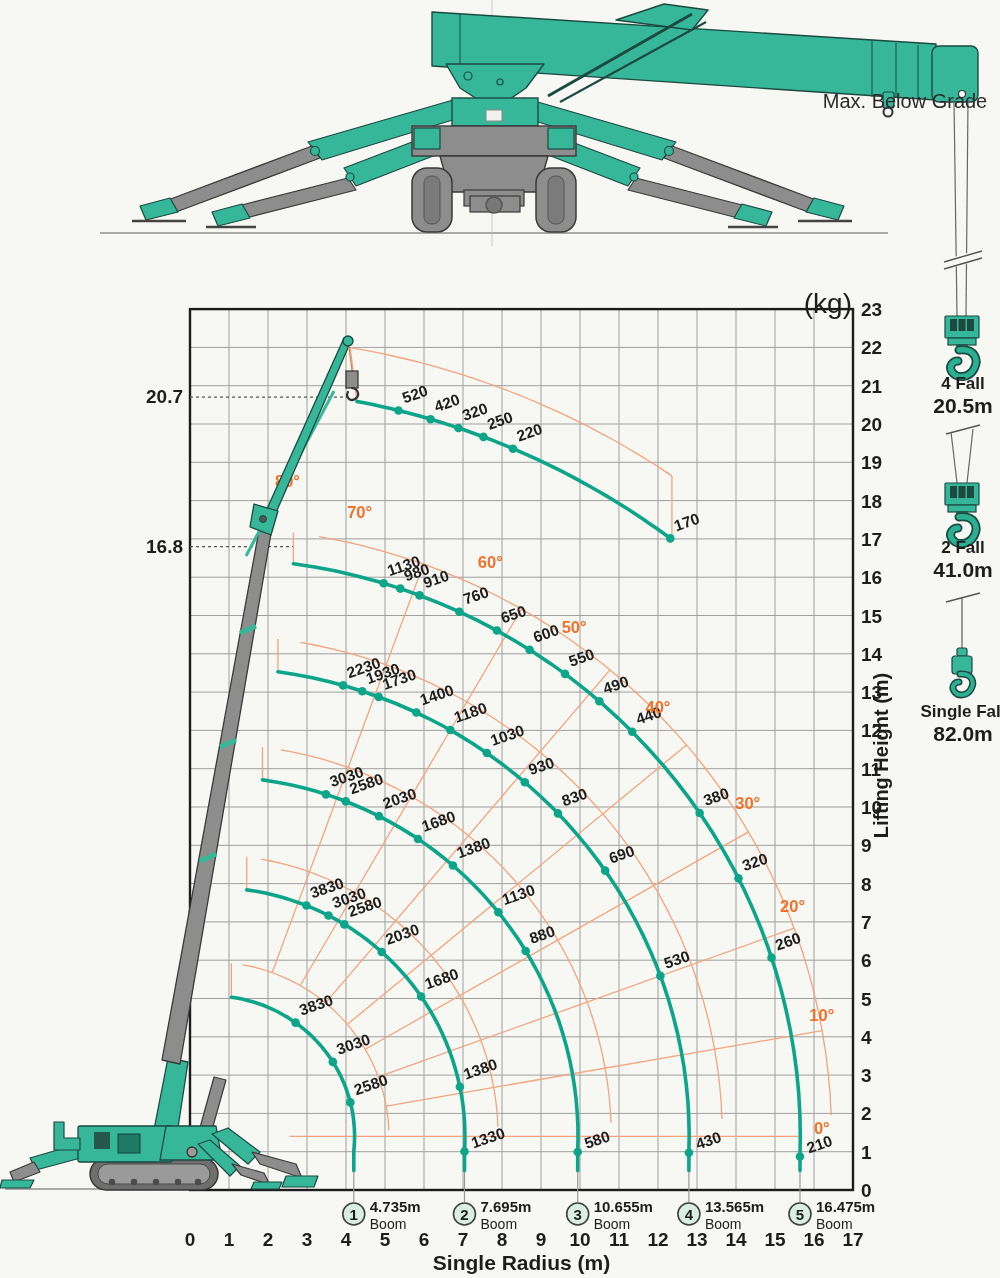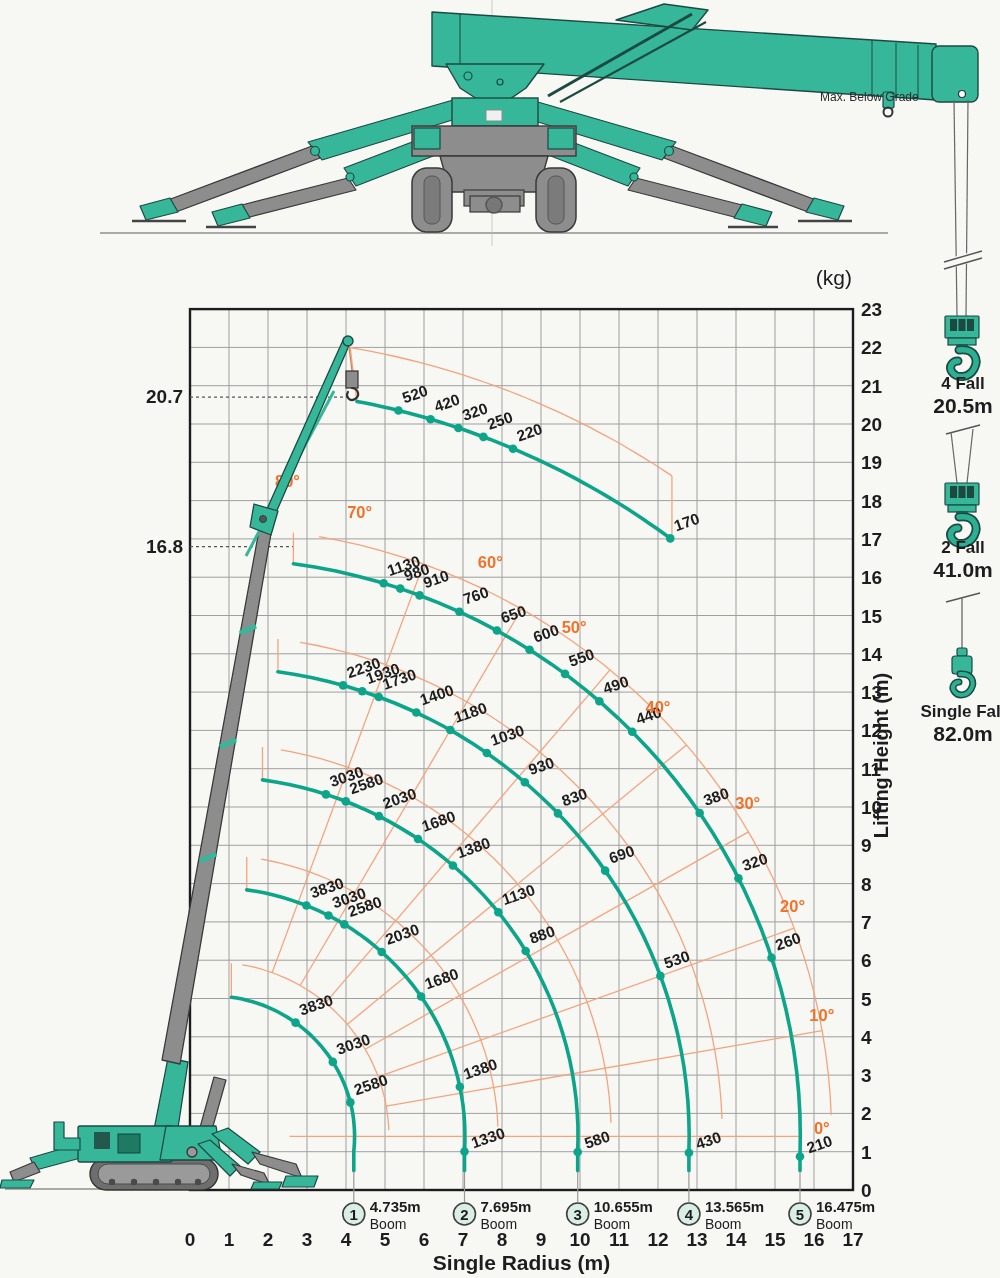--- a/index.html
+++ b/index.html
@@ -1,25 +1,25 @@
 <!DOCTYPE html>
 <html><head>
 <meta charset="utf-8">
 <style>
   html,body{margin:0;padding:0;background:#f7f7f4;}
   #stage{position:relative;width:1000px;height:1278px;background:#f7f7f4;overflow:hidden;
          font-family:"Liberation Sans","DejaVu Sans",sans-serif;color:#1d1d1d;}
   #scene{position:absolute;left:0;top:0;}
   svg text{font-family:"Liberation Sans","DejaVu Sans",sans-serif;}
   .overlay{position:absolute;z-index:5;}
-  #kg-label{left:760px;top:266px;width:92px;text-align:right;font-size:21px;font-weight:500;}
+  #kg-label{left:760px;top:288px;width:92px;text-align:right;font-size:28px;font-weight:500;}
   #x-axis-title{left:190px;top:1251px;width:663px;text-align:center;font-size:21px;font-weight:bold;}
   #y-axis-title{left:870px;top:943px;width:375px;text-align:center;font-size:20px;font-weight:bold;
                 transform:rotate(-90deg);transform-origin:0 0;}
-  #max-below-grade{left:820px;top:90px;width:170px;font-size:12px;color:#2b2b2b;}
+  #max-below-grade{left:820px;top:90px;width:170px;font-size:20px;color:#2b2b2b;text-align:center;}
   .fall-block{width:150px;left:888px;text-align:center;}
   .fall-name{font-size:17px;font-weight:bold;line-height:20px;}
   .fall-length{font-size:21px;font-weight:bold;line-height:23px;}
   #fall-0{top:374px;} #fall-1{top:538px;} #fall-2{top:702px;}
 </style>
 </head>
 <body>
 
 <div id="stage">
   <svg id="scene" width="1000" height="1278" viewBox="0 0 1000 1278">

